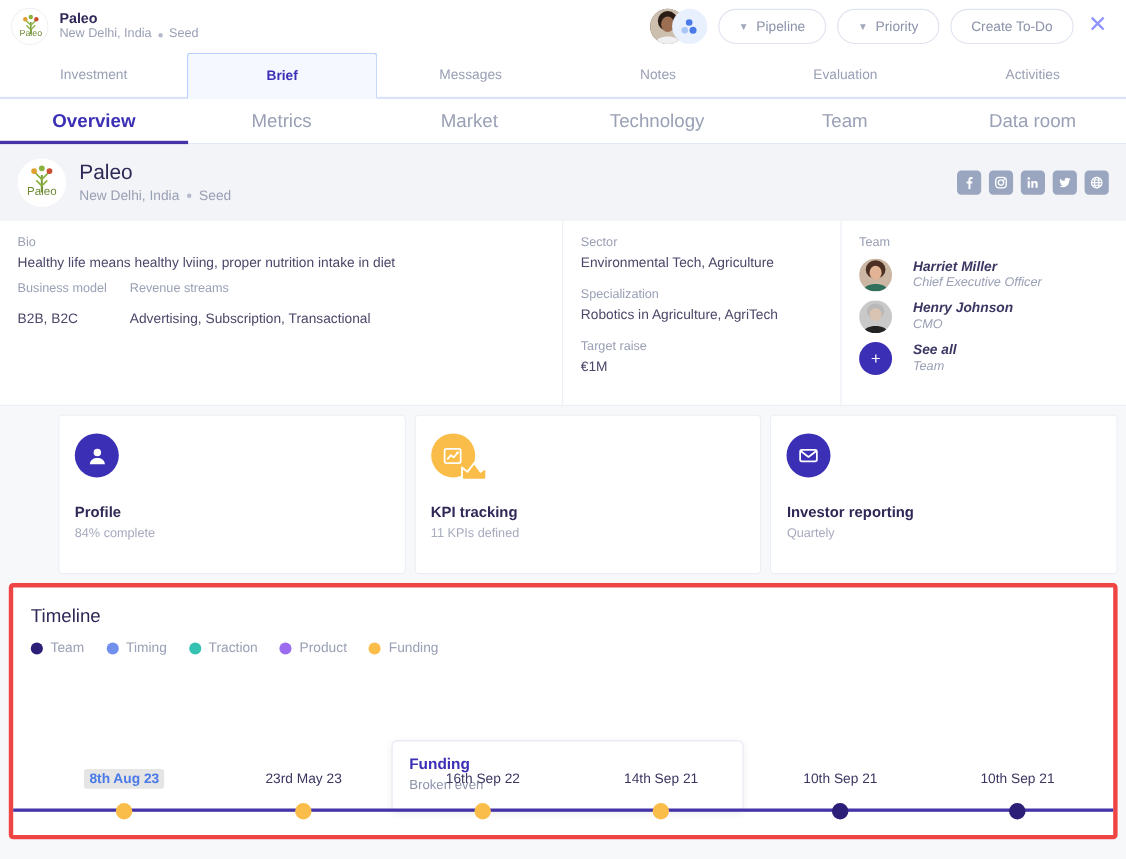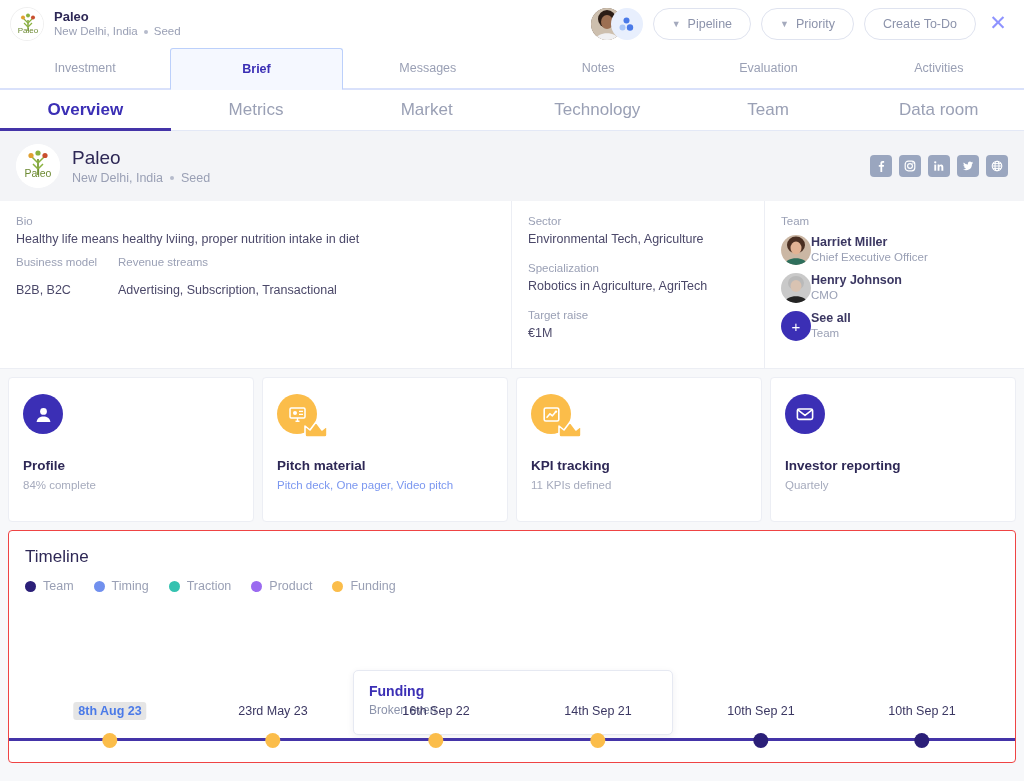--- a/index.html
+++ b/index.html
@@ -106,50 +106,50 @@
   }
   .info-col { padding: 14px 16px; }
   .c1 { width: 512px; border-right: 1px solid #eceef4; }
   .c2 { width: 253px; border-right: 1px solid #eceef4; }
   .c3 { flex: 1; }
   .lbl { font-size: 11.5px; color: #9aa0b5; margin-bottom: 5px; }
   .val { font-size: 12.5px; color: #4b4869; }
   .mt14 { margin-top: 16px; }
   .bm-row { display: flex; margin-top: 10px; }
   .bm-a { width: 102px; }
-  .teamrow { display: flex; align-items: center; gap: 0; margin-top: 8px; }
+  .teamrow { display: flex; align-items: center; gap: 19px; margin-top: 8px; font-style: italic; }
   .tavatar { width: 30px; height: 30px; border-radius: 50%; overflow: hidden; flex: none; position: relative;}
   .tname { font-size: 12.5px; color: #3b3762; font-weight: 700; line-height: 15px;}
   .trole { font-size: 11.5px; color: #9aa0b5; line-height: 15px;}
   .plusav {
     width: 30px; height: 30px; border-radius: 50%; background: #3b2fb5;
     color: #fff; display: flex; align-items: center; justify-content: center;
     font-size: 15px; flex: none;
   }
 
   
-  .cards { display: flex; gap: 8px; padding: 8px; }
+  .cards { display: flex; gap: 8px; padding: 8px; margin-left: 45px; }
   .card {
     flex: 1; background: #fff; border: 1px solid #eceef4; border-radius: 4px;
     padding: 16px 14px 14px; height: 145px;
   }
   .cicon-wrap { position: relative; width: 46px; height: 46px; margin-bottom: 18px; }
   .cicon {
     width: 40px; height: 40px; border-radius: 50%;
     display: flex; align-items: center; justify-content: center;
   }
   .crown { position: absolute; right: -6px; bottom: -2px; }
   .ctitle { font-size: 13.5px; color: #2e2856; font-weight: 700; margin-bottom: 5px; }
   .cdesc { font-size: 11.5px; line-height: 15px; }
   .cdesc.grey { color: #a6abbd; }
   .cdesc.blue { color: #7b97f0; }
 
   
   .timeline {
-    margin: 0 8px; background: #fff; border: 1px solid #ef4444;
+    margin: 0 8px; background: #fff; border: 4px solid #ef4444;
     border-radius: 4px; height: 233px; padding: 16px 16px 0; position: relative;
   }
   .tl-title { font-size: 17px; color: #2e2856; margin-bottom: 12px; }
   .legend { display: flex; gap: 20px; align-items: center; }
   .lg { display: flex; align-items: center; gap: 7px; font-size: 12.5px; color: #9aa0b5; }
   .lgdot { width: 11px; height: 11px; border-radius: 50%; }
 
   .tooltip {
     position: absolute; left: 344px; top: 139px; width: 320px; height: 65px;
     background: #fff; border: 1px solid #e6e9f2; border-radius: 5px;
@@ -386,37 +386,20 @@
             </svg>
           </div>
         </div>
         <div class="ctitle">Profile</div>
         <div class="cdesc grey">84% complete</div>
       </div>
       <div class="card">
         <div class="cicon-wrap">
           <div class="cicon" style="background:#fbbd4a">
             <svg width="19" height="19" viewBox="0 0 19 19">
-              <rect x="2" y="3" width="15" height="10" rx="1.2" fill="none" stroke="#fff" stroke-width="1.5"></rect>
-              <circle cx="7" cy="8" r="2" fill="#fff"></circle>
-              <path d="M11 6.4h4M11 9.4h4" stroke="#fff" stroke-width="1.3"></path>
-              <path d="M9.5 13v3.2M7.5 16.3h4" stroke="#fff" stroke-width="1.4"></path>
-            </svg>
-          </div>
-          <div class="crown"><svg width="26" height="20" viewBox="0 0 26 20">
-              <path d="M2 17V8l5 4 6-8 6 8 5-4v9a2 2 0 0 1-2 2H4a2 2 0 0 1-2-2z" fill="#fbbd4a" stroke="#fff" stroke-width="1.6" stroke-linejoin="round"></path>
-            </svg></div>
-        </div>
-        <div class="ctitle">Pitch material</div>
-        <div class="cdesc blue">Pitch deck, One pager, Video pitch</div>
-      </div>
-      <div class="card">
-        <div class="cicon-wrap">
-          <div class="cicon" style="background:#fbbd4a">
-            <svg width="19" height="19" viewBox="0 0 19 19">
               <rect x="2.2" y="3" width="14.6" height="13" rx="1.6" fill="none" stroke="#fff" stroke-width="1.6"></rect>
               <path d="M5 12.2l3-3.4 2.4 2 3.6-4.2" fill="none" stroke="#fff" stroke-width="1.6" stroke-linecap="round" stroke-linejoin="round"></path>
               <circle cx="14" cy="6.6" r="1.2" fill="#fff"></circle>
             </svg>
           </div>
           <div class="crown"><svg width="26" height="20" viewBox="0 0 26 20">
               <path d="M2 17V8l5 4 6-8 6 8 5-4v9a2 2 0 0 1-2 2H4a2 2 0 0 1-2-2z" fill="#fbbd4a" stroke="#fff" stroke-width="1.6" stroke-linejoin="round"></path>
             </svg></div>
         </div>
         <div class="ctitle">KPI tracking</div>

